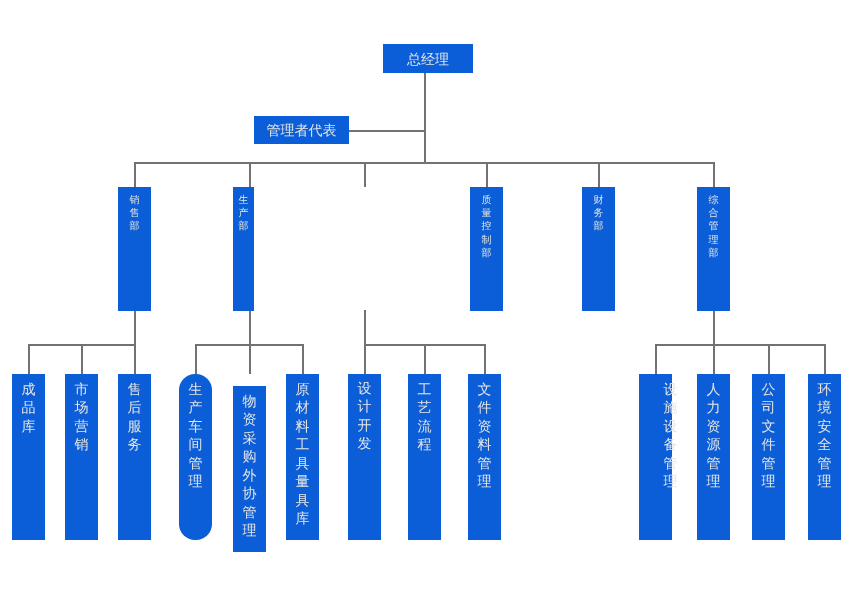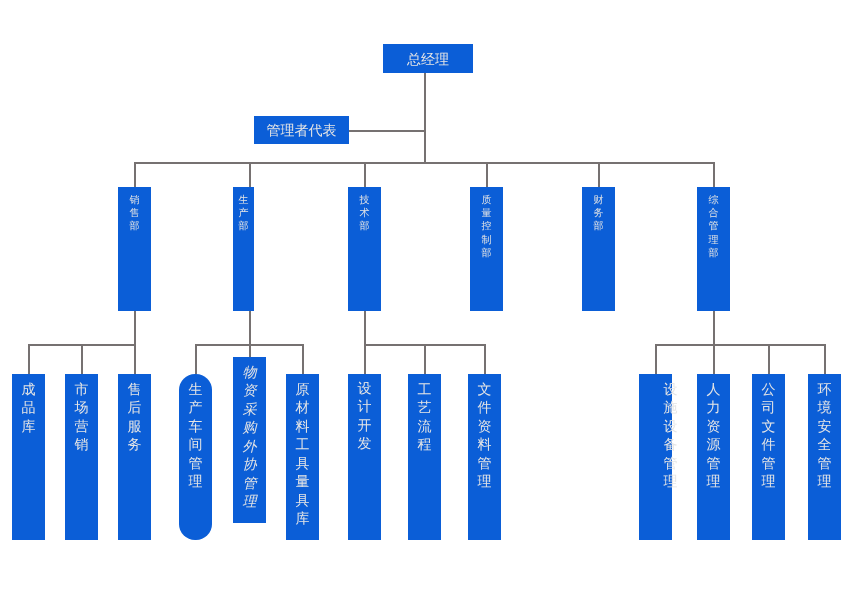--- a/index.html
+++ b/index.html
@@ -116,23 +116,20 @@
   <div class="node horiz" style="left:254px; top:116px; width:95px; height:28px;">
     <span class="label">管理者代表</span>
   </div>
 
   <div class="node vert lvl3" style="left:118px; top:187px; width:33px; height:124px;">
     <span class="label">销售部</span>
   </div>
   <div class="node vert lvl3" style="left:233px; top:187px; width:21px; height:124px;">
     <span class="label">生产部</span>
   </div>
-  <div class="node vert lvl3" style="left:348px; top:187px; width:33px; height:124px;">
-    <span class="label">技术部</span>
-  </div>
   <div class="node vert lvl3" style="left:470px; top:187px; width:33px; height:124px;">
     <span class="label">质量控制部</span>
   </div>
   <div class="node vert lvl3" style="left:582px; top:187px; width:33px; height:124px;">
     <span class="label">财务部</span>
   </div>
   <div class="node vert lvl3" style="left:697px; top:187px; width:33px; height:124px;">
     <span class="label">综合管理部</span>
   </div>
 
@@ -142,21 +139,21 @@
   <div class="node vert lvl4" style="left:65px; top:374px; width:33px; height:166px;">
     <span class="label">市场营销</span>
   </div>
   <div class="node vert lvl4" style="left:118px; top:374px; width:33px; height:166px;">
     <span class="label">售后服务</span>
   </div>
 
   <div class="node vert lvl4" style="left:179px; top:374px; width:33px; height:166px;border-radius:16px;">
     <span class="label">生产车间管理</span>
   </div>
-  <div class="node vert lvl4" style="left:233px; top:357px; width:33px; height:166px;font-style:italic;">
+  <div class="node vert lvl4" style="left:233px; top:386px; width:33px; height:166px;">
     <span class="label">物资采购外协管理</span>
   </div>
   <div class="node vert lvl4" style="left:286px; top:374px; width:33px; height:166px;">
     <span class="label">原材料工具量具库</span>
   </div>
 
   <div class="node vert lvl4" style="left:348px; top:374px; width:33px; height:166px;font-family:Liberation Mono, monospace;">
     <span class="label">设计开发</span>
   </div>
   <div class="node vert lvl4" style="left:408px; top:374px; width:33px; height:166px;">

